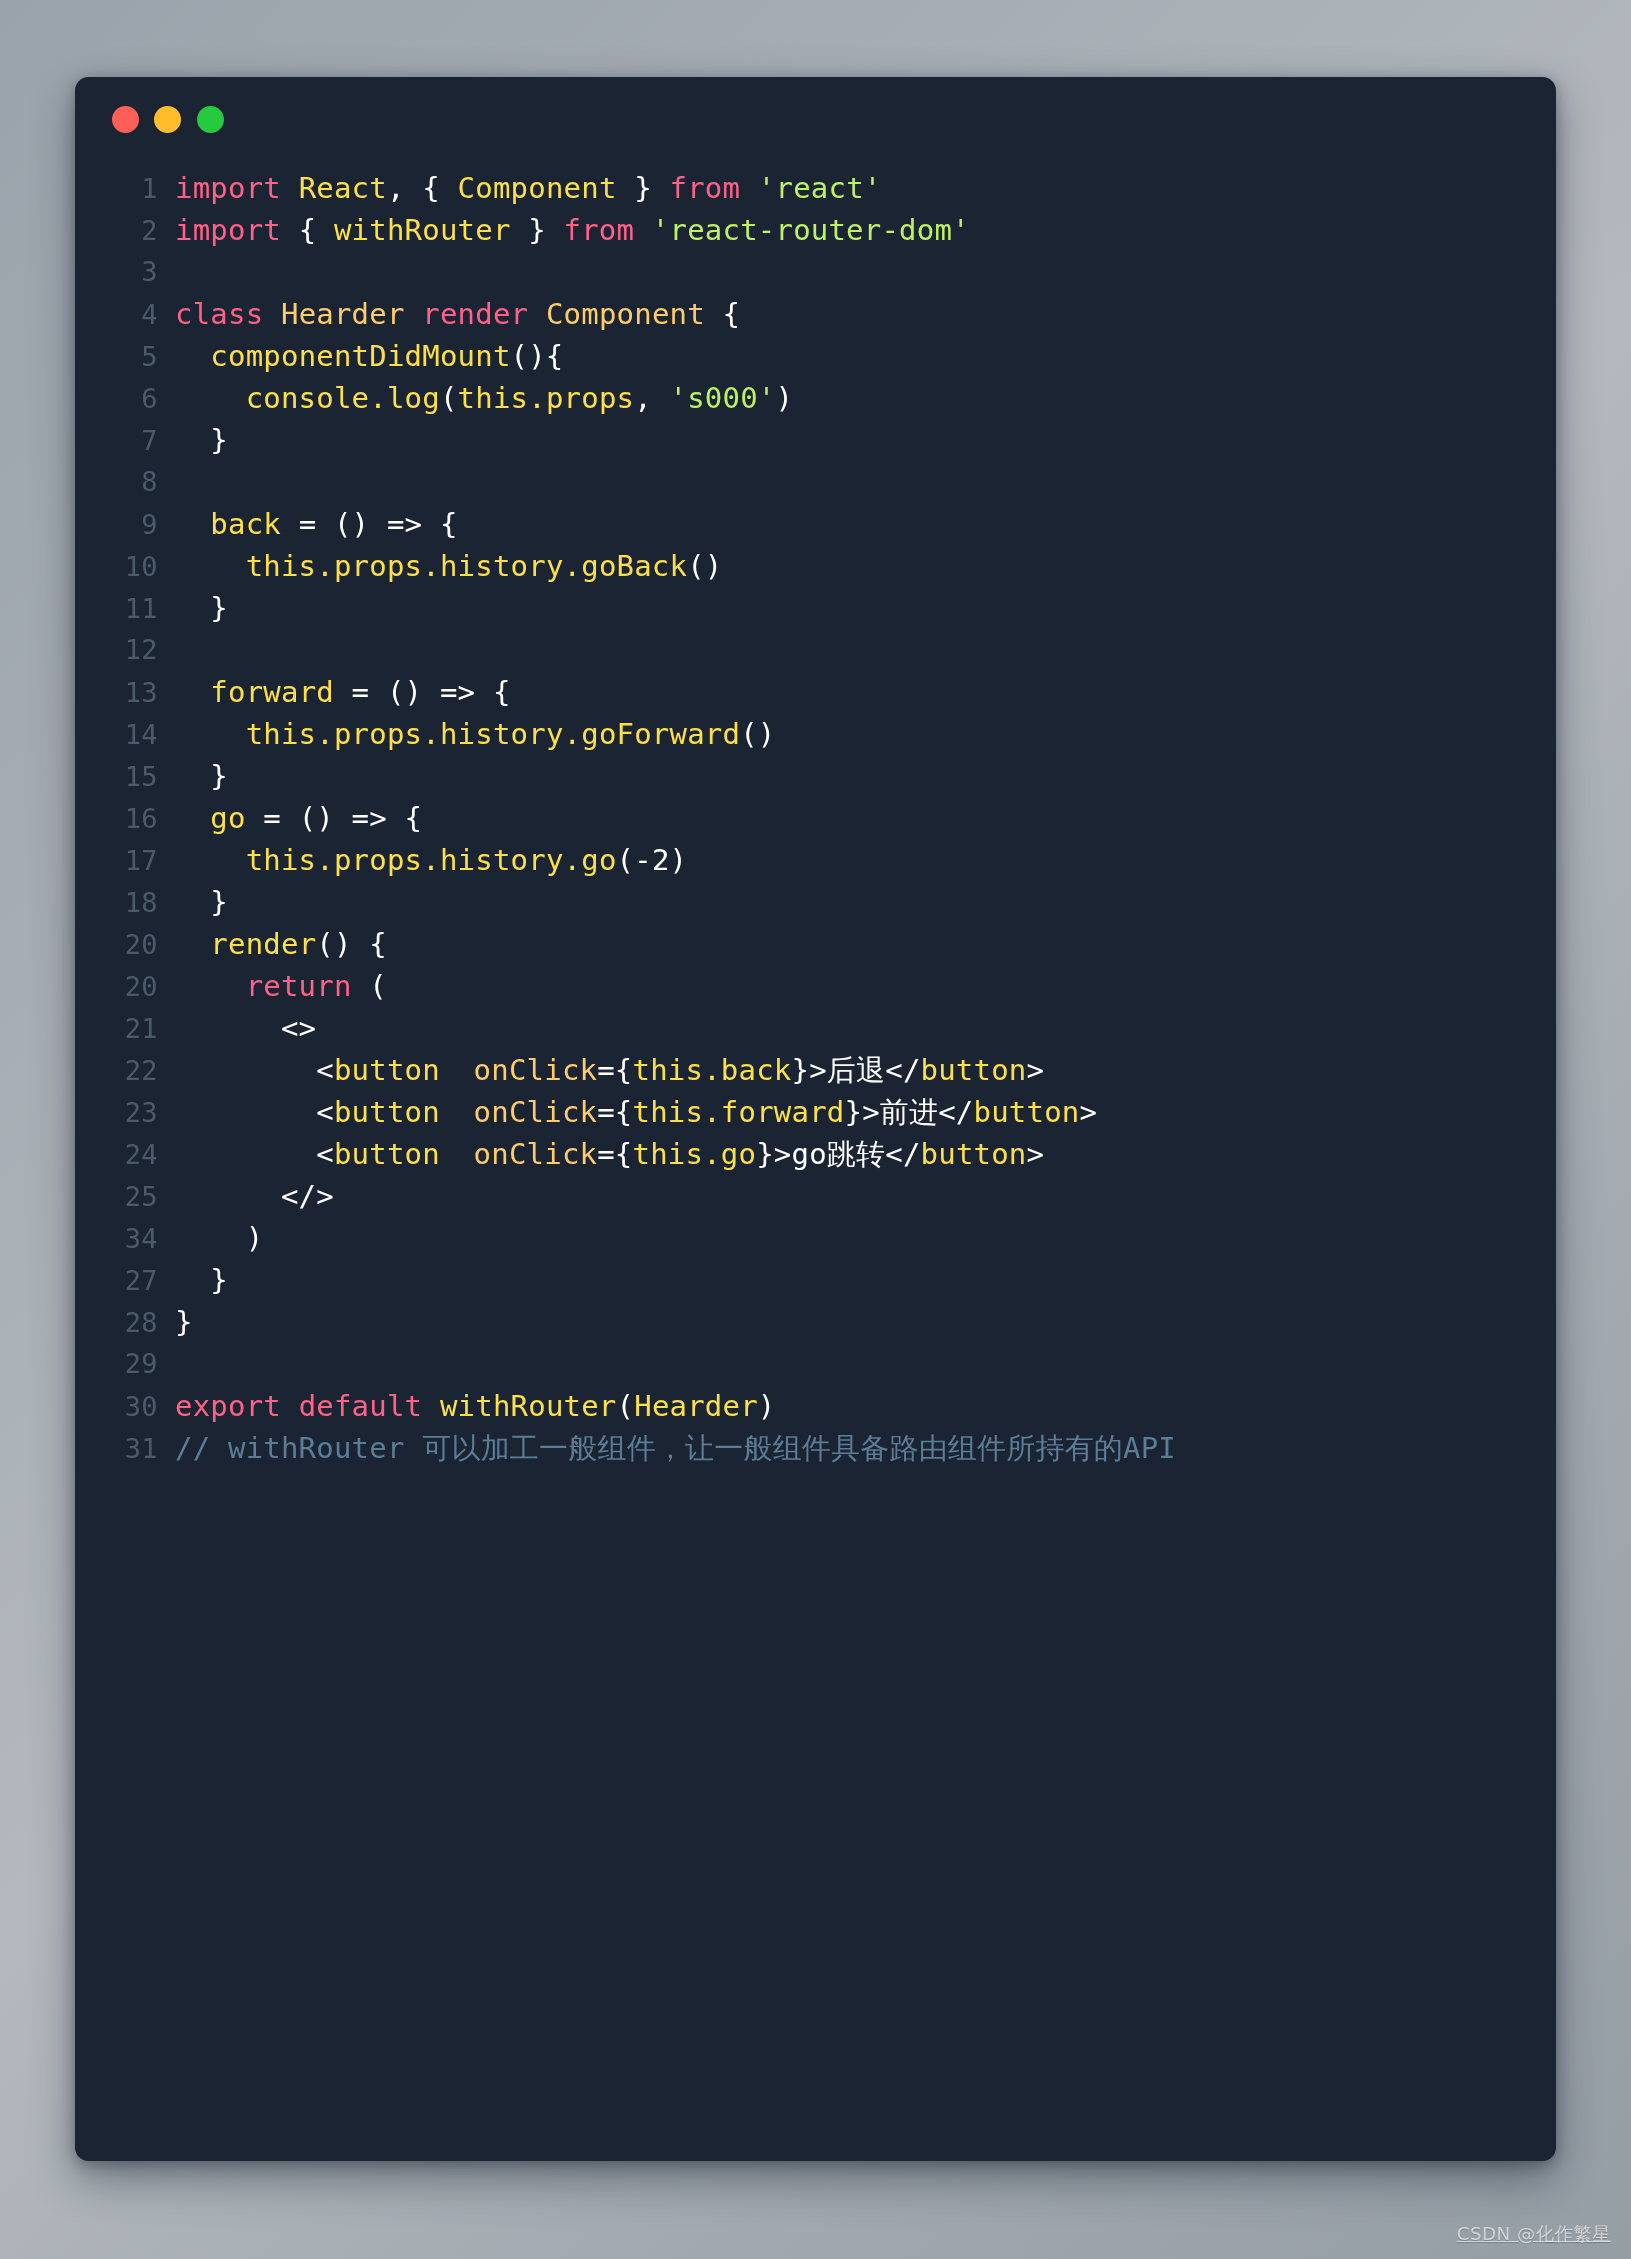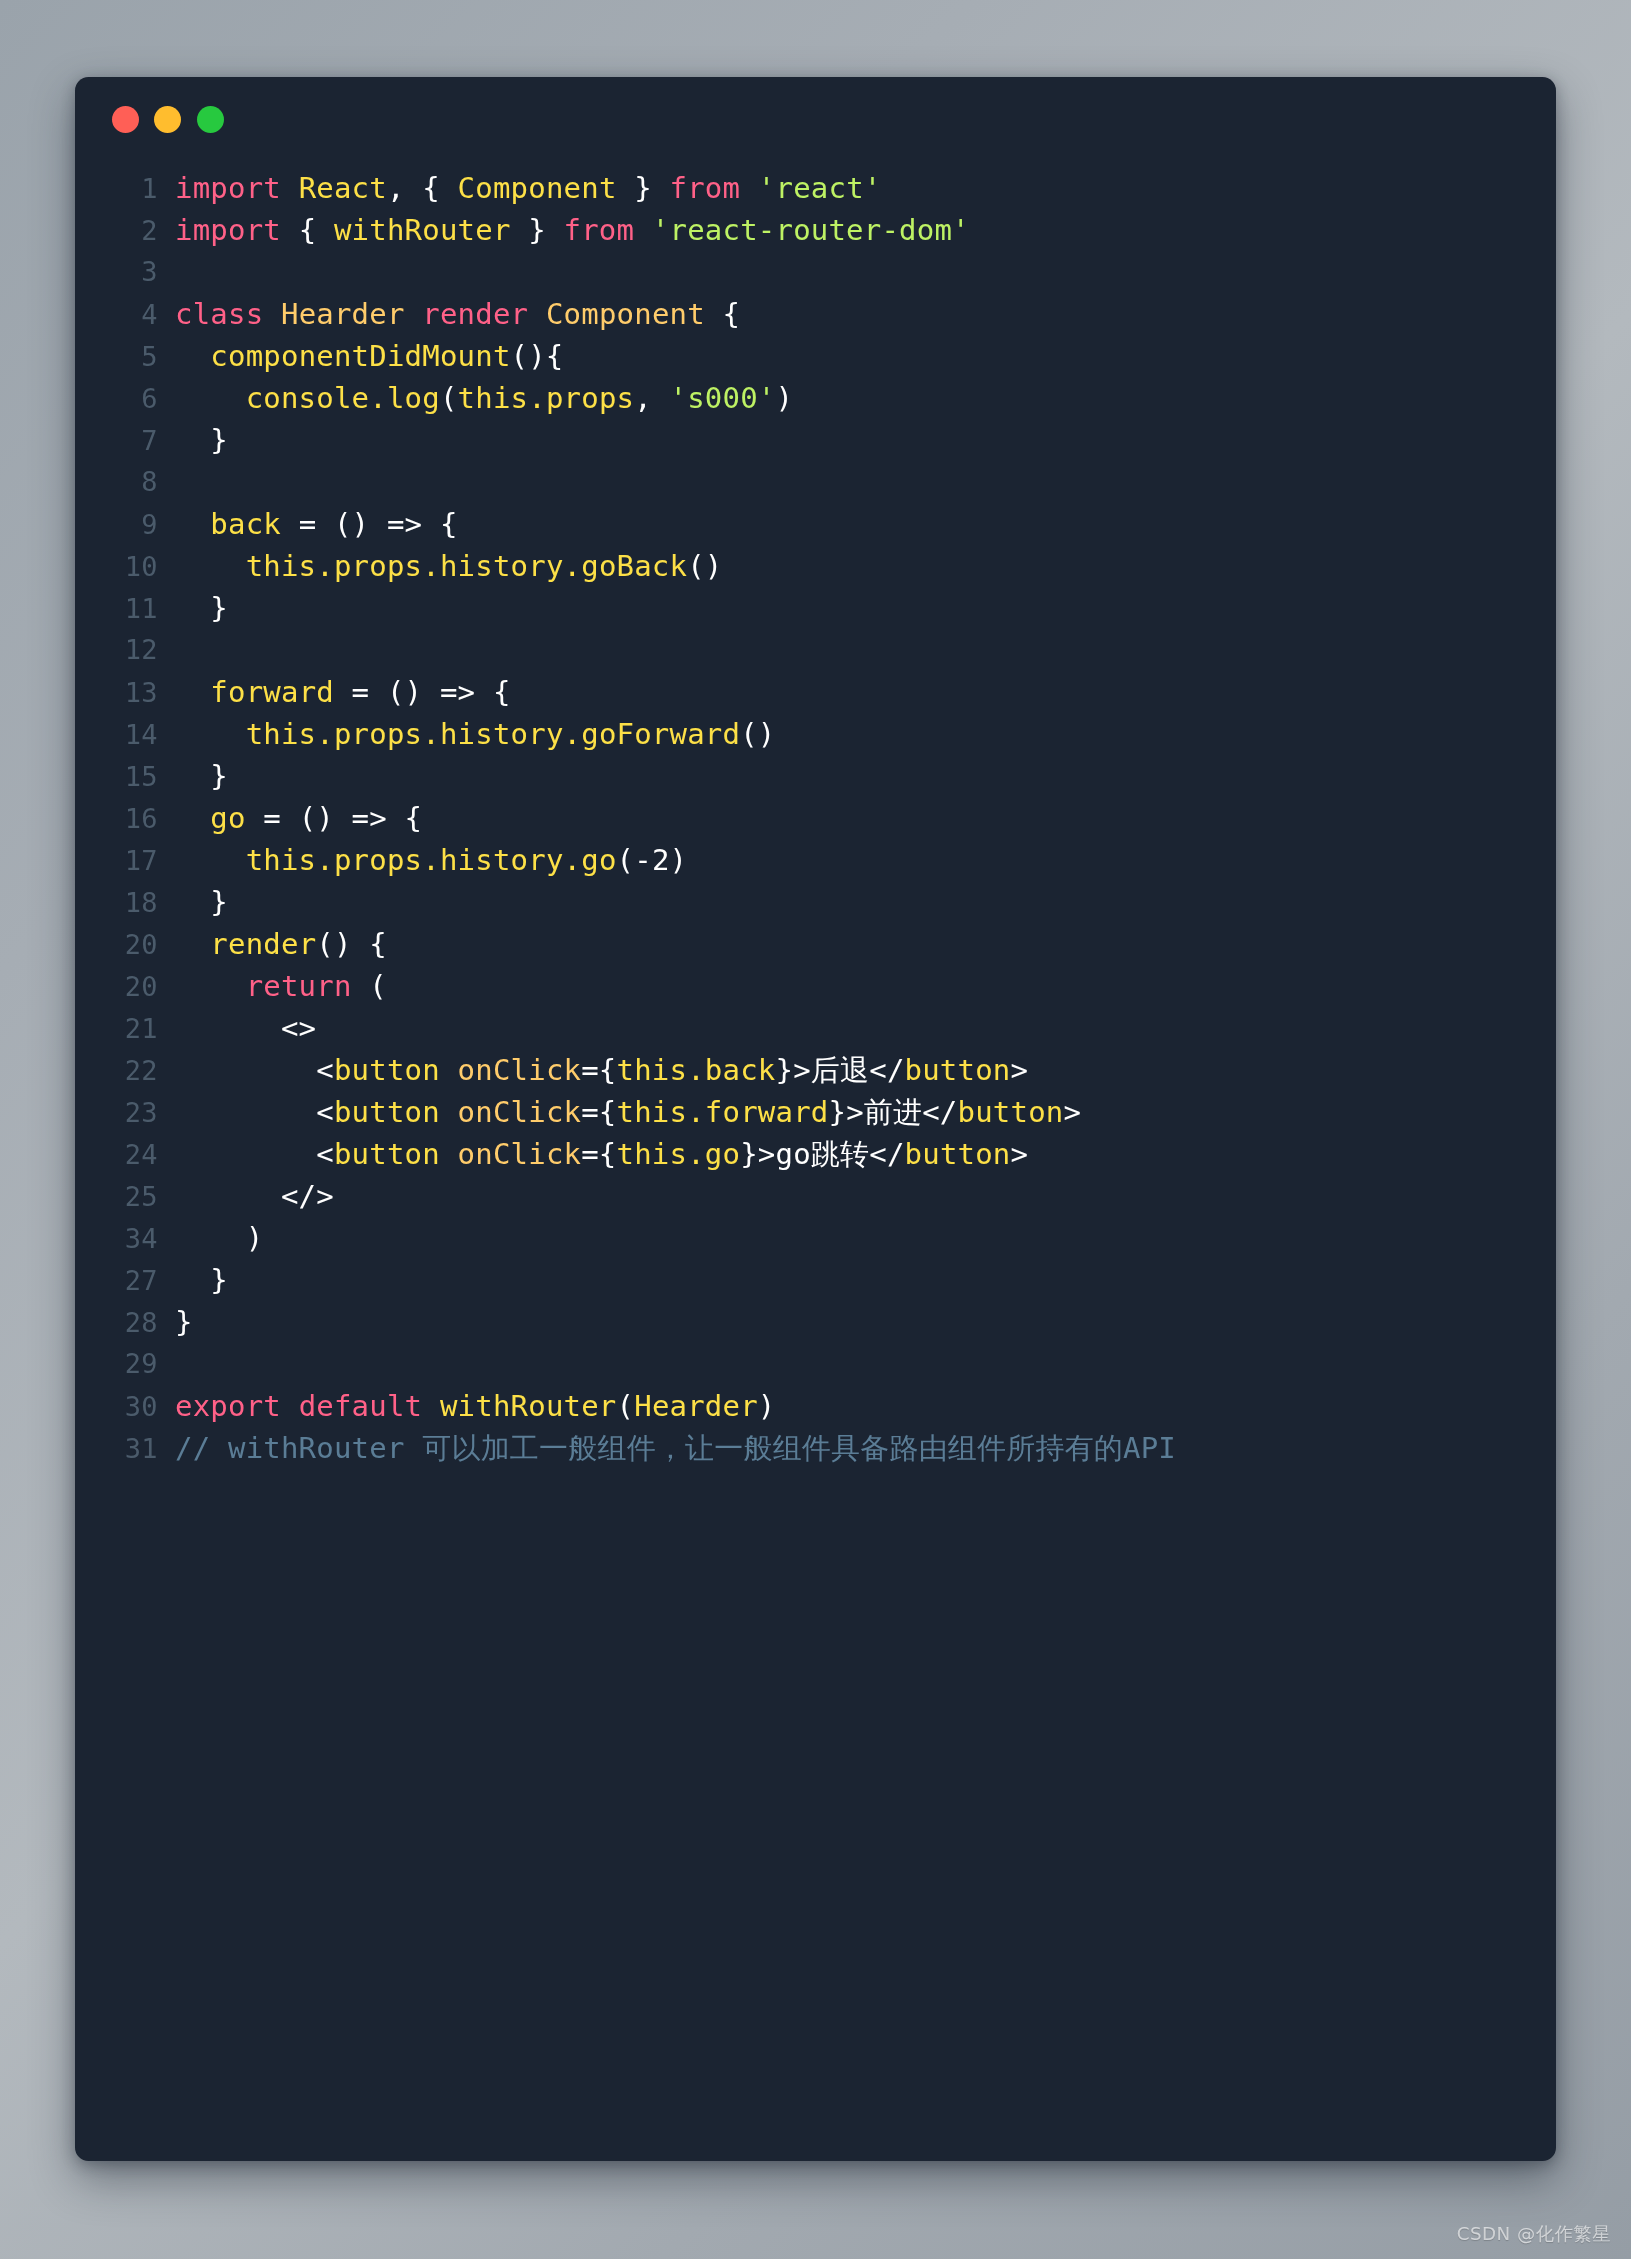--- a/index.html
+++ b/index.html
@@ -81,39 +81,40 @@
 
   .code-text {
     color: #e6eef6;
     flex: 1;
   }
 
   
   .t-kw      { color: #ff6188; }   
   .t-fn      { color: #fde047; }   
   .t-type    { color: #ffcc6b; }   
-  .t-attr    { color: #ffcc6b; }   
+  .t-attr    { color: #ffcc6b; margin-left: 16px; }   
   .t-str     { color: #bef264; }   
   .t-punc    { color: #ffffff; }
   .t-comment { color: #5b7d96; }
   .t-plain   { color: #ffffff; }
 
   
   .cjk { font-family: "DejaVu Sans", "Liberation Sans", sans-serif; }
 
   
   #watermark {
     position: absolute;
     right: 21px;
     bottom: 13.5px;
     font-family: "DejaVu Sans", "Liberation Sans", sans-serif;
     font-size: 18.3px;
     color: rgba(255,255,255,0.62);
     letter-spacing: 0.5px;
     text-shadow: 0 1px 1px rgba(0,0,0,0.18);
+    text-decoration: underline;
   }
 </style>
 </head>
 <body>
 
 <div id="page">
 
   <div id="code-window">
 
     <div id="titlebar">

